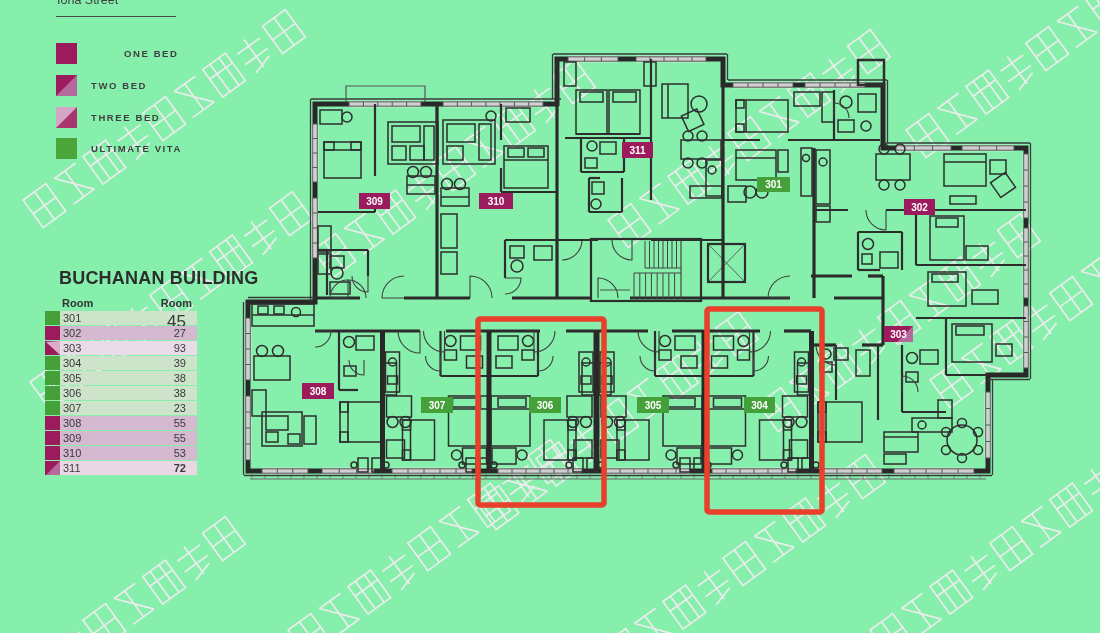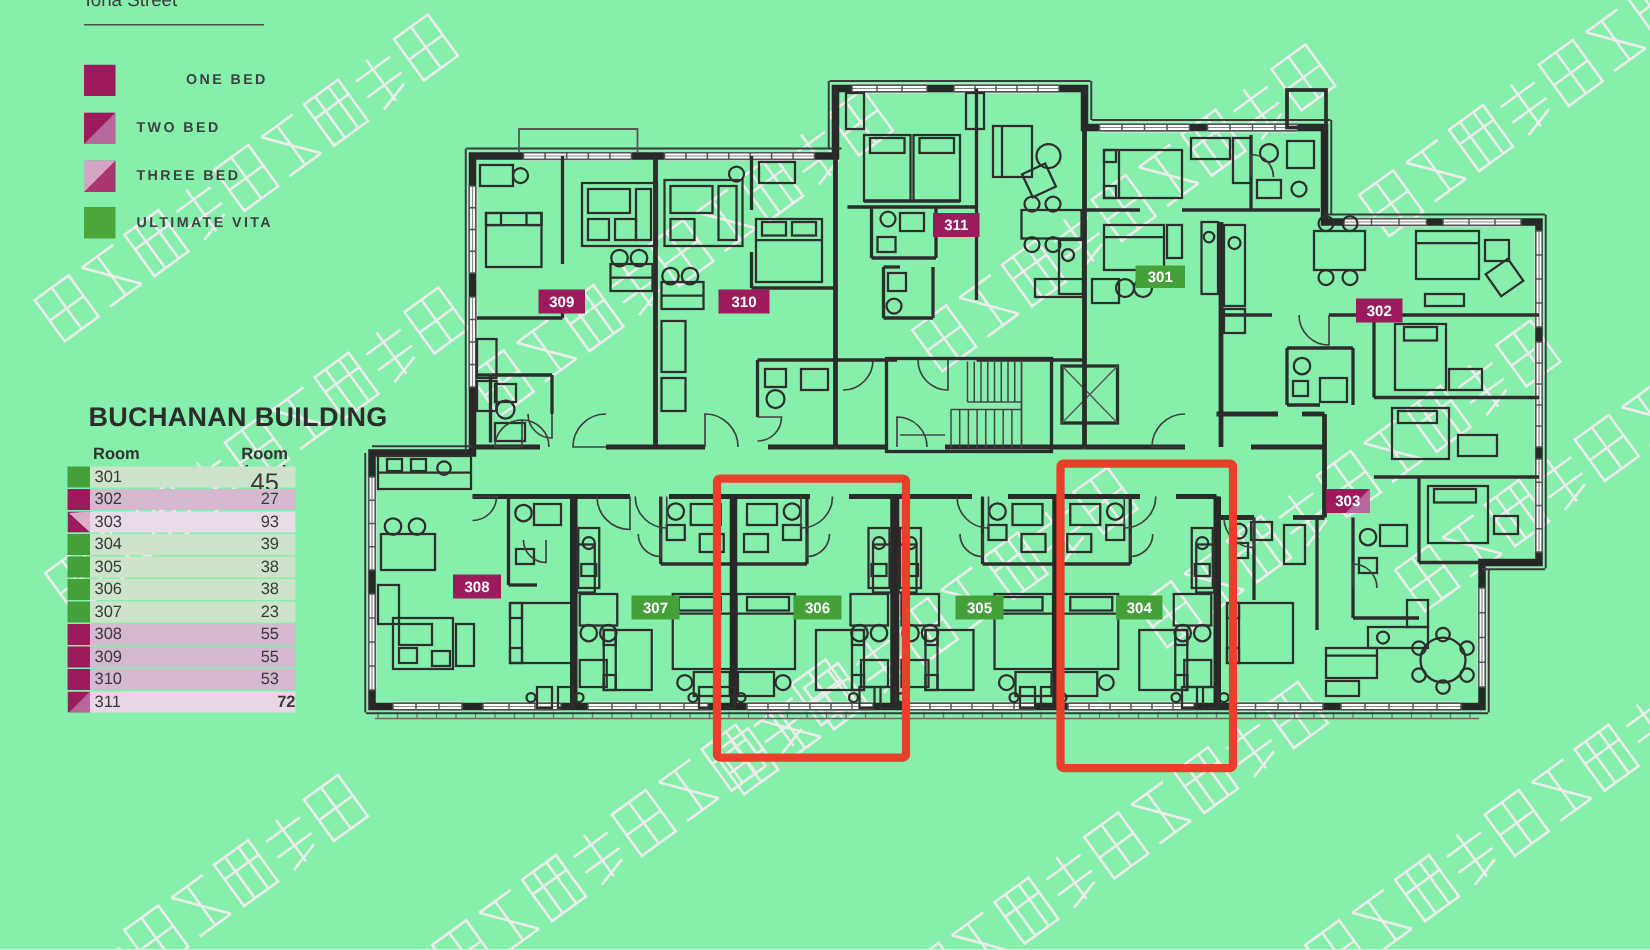--- a/index.html
+++ b/index.html
@@ -756,21 +756,21 @@
       <span style="position:absolute;right:11px;top:1px;font-size:11px;color:#3a3a3a;">53</span>
     </div>
 
 <svg width="15" height="14" style="position:absolute;left:45px;top:461.0px">
       <rect width="15" height="14" fill="#9b1b5c"></rect>
       <path d="M15,0 L15,14 L1,14 Z" fill="#b4689b"></path>
     </svg>
 
 <div style="position:absolute;left:60px;top:461.0px;width:137px;height:14px;background:#e9d7e6;">
       <span style="position:absolute;left:3px;top:1px;font-size:11px;color:#3a3a3a;">311</span>
-      <span style="position:absolute;right:0;top:1px;font-size:11px;color:#3a3a3a;font-weight:bold;">72</span>
+      <span style="position:absolute;right:11px;top:1px;font-size:11px;color:#3a3a3a;font-weight:bold;">72</span>
     </div>
 <svg width="1100" height="633" viewBox="0 0 1100 633" style="position:absolute;left:0;top:0" fill="none" stroke-linecap="butt">
 
 <g>
 <path d="M315,300 L315,104 L557,104 L557,59 L723,59 L723,85 L883,85 L883,148 L1026,148 L1026,375 L988,375 L988,471 L248,471 L248,302 L315,302 Z" stroke="#282828" stroke-width="5"></path>
 </g>
 
 <g>
         <rect x="349" y="100.8" width="72" height="6.4" fill="#ffffff" stroke="none"></rect>
         <line x1="349" y1="101.8" x2="421" y2="101.8" stroke="#555" stroke-width="1.2"></line>

